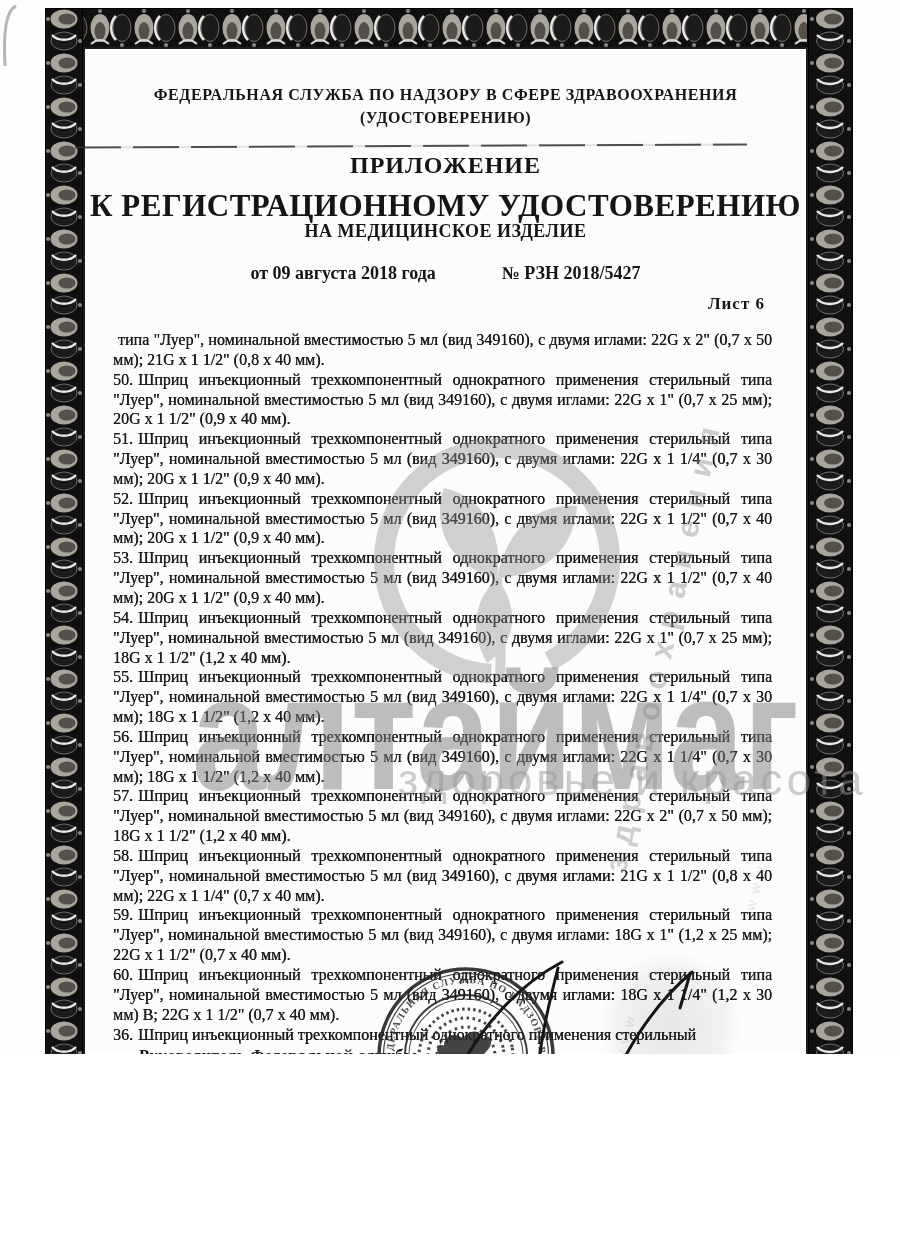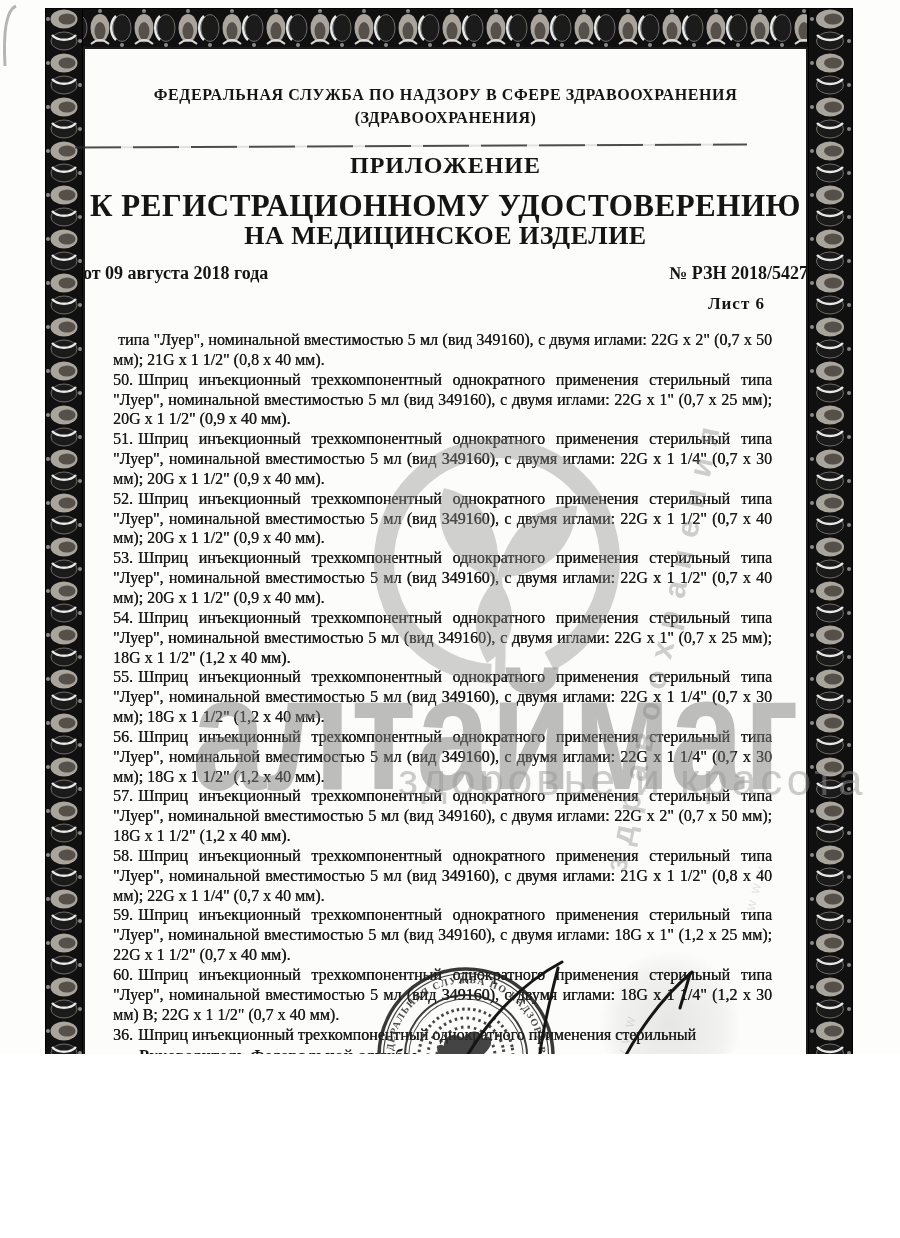--- a/index.html
+++ b/index.html
@@ -20,23 +20,23 @@
   .layer{position:absolute;left:0;top:0;width:900px;height:1238px;z-index:4;}
 
   .center-wrap{position:absolute;left:83px;width:725px;text-align:center;color:#151515;}
   .agency1{top:86px;font-size:16px;font-weight:bold;letter-spacing:.6px;}
   .agency2{top:109px;font-size:16px;font-weight:bold;letter-spacing:.5px;}
   .rule{position:absolute;left:75px;top:145px;width:672px;height:2px;opacity:.85;
     background:repeating-linear-gradient(90deg,#2e2e2e 0 46px,rgba(46,46,46,.15) 46px 58px);
     transform:rotate(-.25deg);}
   .title1{top:152px;font-size:24px;font-weight:bold;letter-spacing:1px;}
   .title2{top:188px;font-size:31px;font-weight:bold;letter-spacing:.5px;}
-  .title3{top:221px;font-size:26px;font-weight:bold;letter-spacing:.5px;}
+  .title3{top:221px;font-size:18px;font-weight:bold;letter-spacing:.5px;}
   .date-row{position:absolute;left:83px;top:263px;width:725px;display:flex;
-    justify-content:space-between;gap:66px;font-size:18px;font-weight:bold;color:#151515;}
+    justify-content:center;gap:66px;font-size:18px;font-weight:bold;color:#151515;}
   .sheet{position:absolute;right:135px;top:294px;font-size:17px;font-weight:bold;color:#151515;letter-spacing:1px;}
 
   .body-text{position:absolute;left:113px;top:330px;width:659px;font-size:16px;
     line-height:19.85px;color:#1b1b1b;text-align:justify;text-shadow:.3px 0 0 currentColor;}
   .body-text p{margin:0;}
   .body-text .num{margin-right:5px;}
 
   .footer-line{position:absolute;left:113px;font-size:16.5px;font-weight:bold;color:#161616;letter-spacing:.3px;margin-left:26px;}
   .fl1{top:1046px;}
   .fl2{top:1074px;}
@@ -135,21 +135,21 @@
       </pattern>
     </defs>
     <rect width="45" height="1156" fill="url(#pRight)" stroke="#000" stroke-width="2"></rect>
   </svg>
 
   <div class="page-inner"></div>
   <div class="smudge"></div>
 
   <div class="layer">
     <div class="center-wrap agency1">ФЕДЕРАЛЬНАЯ СЛУЖБА ПО НАДЗОРУ В СФЕРЕ ЗДРАВООХРАНЕНИЯ</div>
-    <div class="center-wrap agency2">(ЗДРАВООХРАНЕНИЯ)</div>
+    <div class="center-wrap agency2">(УДОСТОВЕРЕНИЮ)</div>
     <div class="rule"></div>
     <div class="center-wrap title1">ПРИЛОЖЕНИЕ</div>
     <div class="center-wrap title2">К РЕГИСТРАЦИОННОМУ УДОСТОВЕРЕНИЮ</div>
     <div class="center-wrap title3">НА МЕДИЦИНСКОЕ ИЗДЕЛИЕ</div>
     <div class="date-row">
       <span>от 09 августа 2018 года</span>
       <span>№  РЗН 2018/5427</span>
     </div>
     <div class="sheet">Лист 6</div>
 

